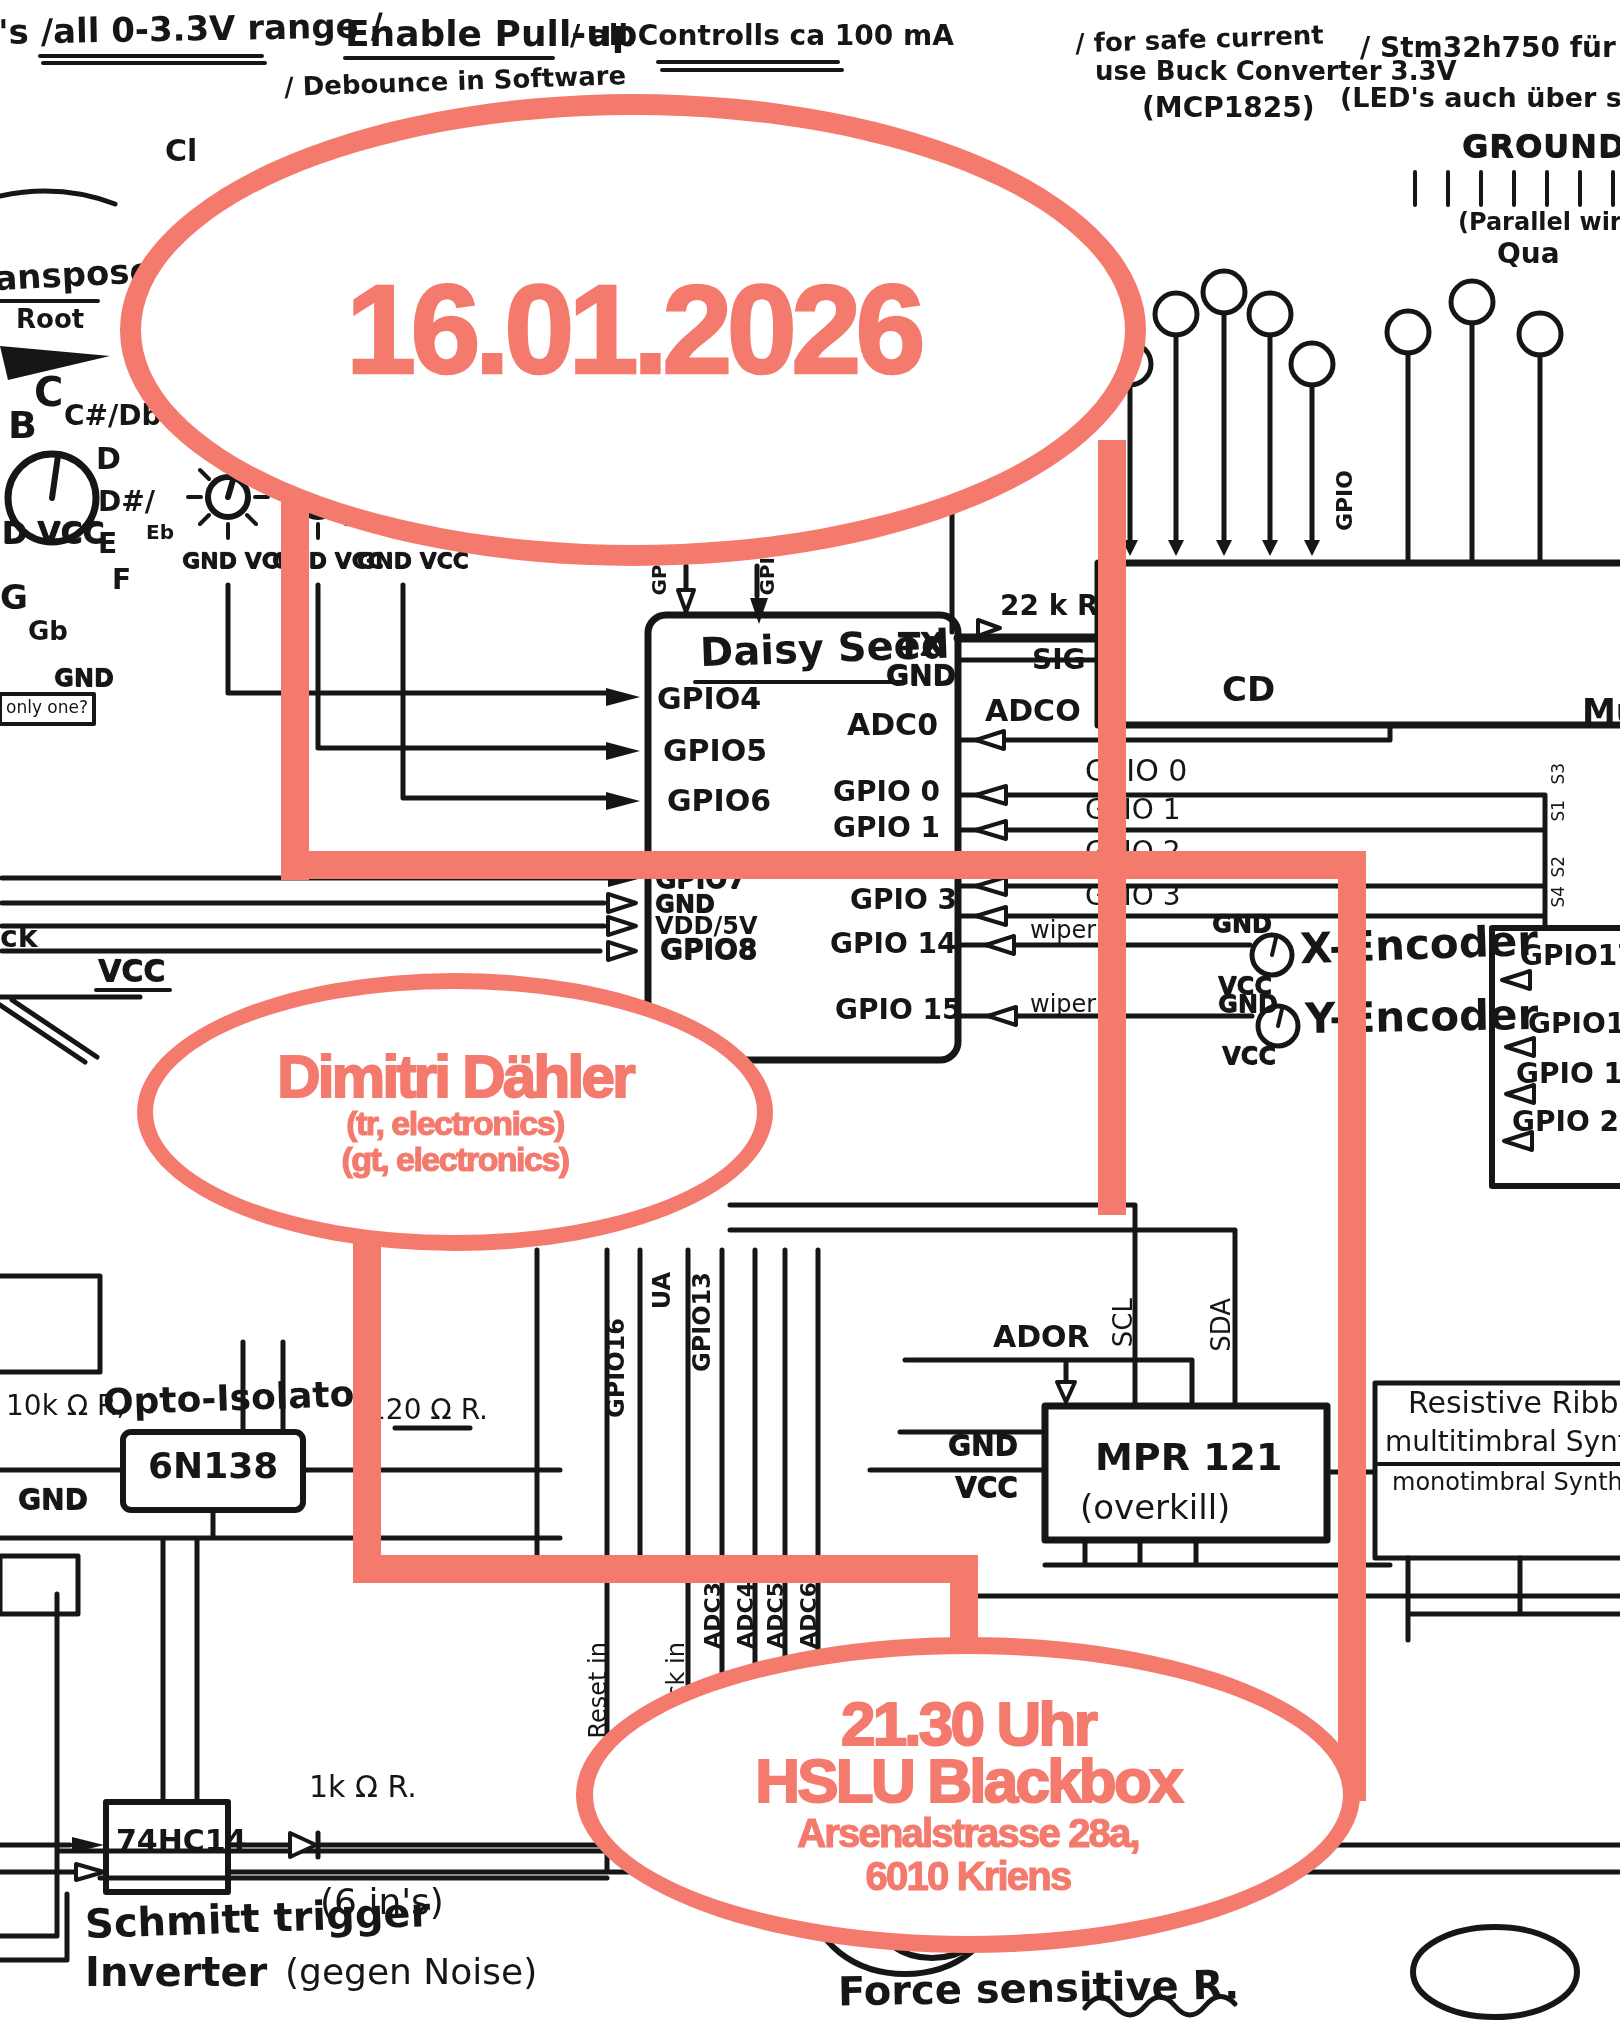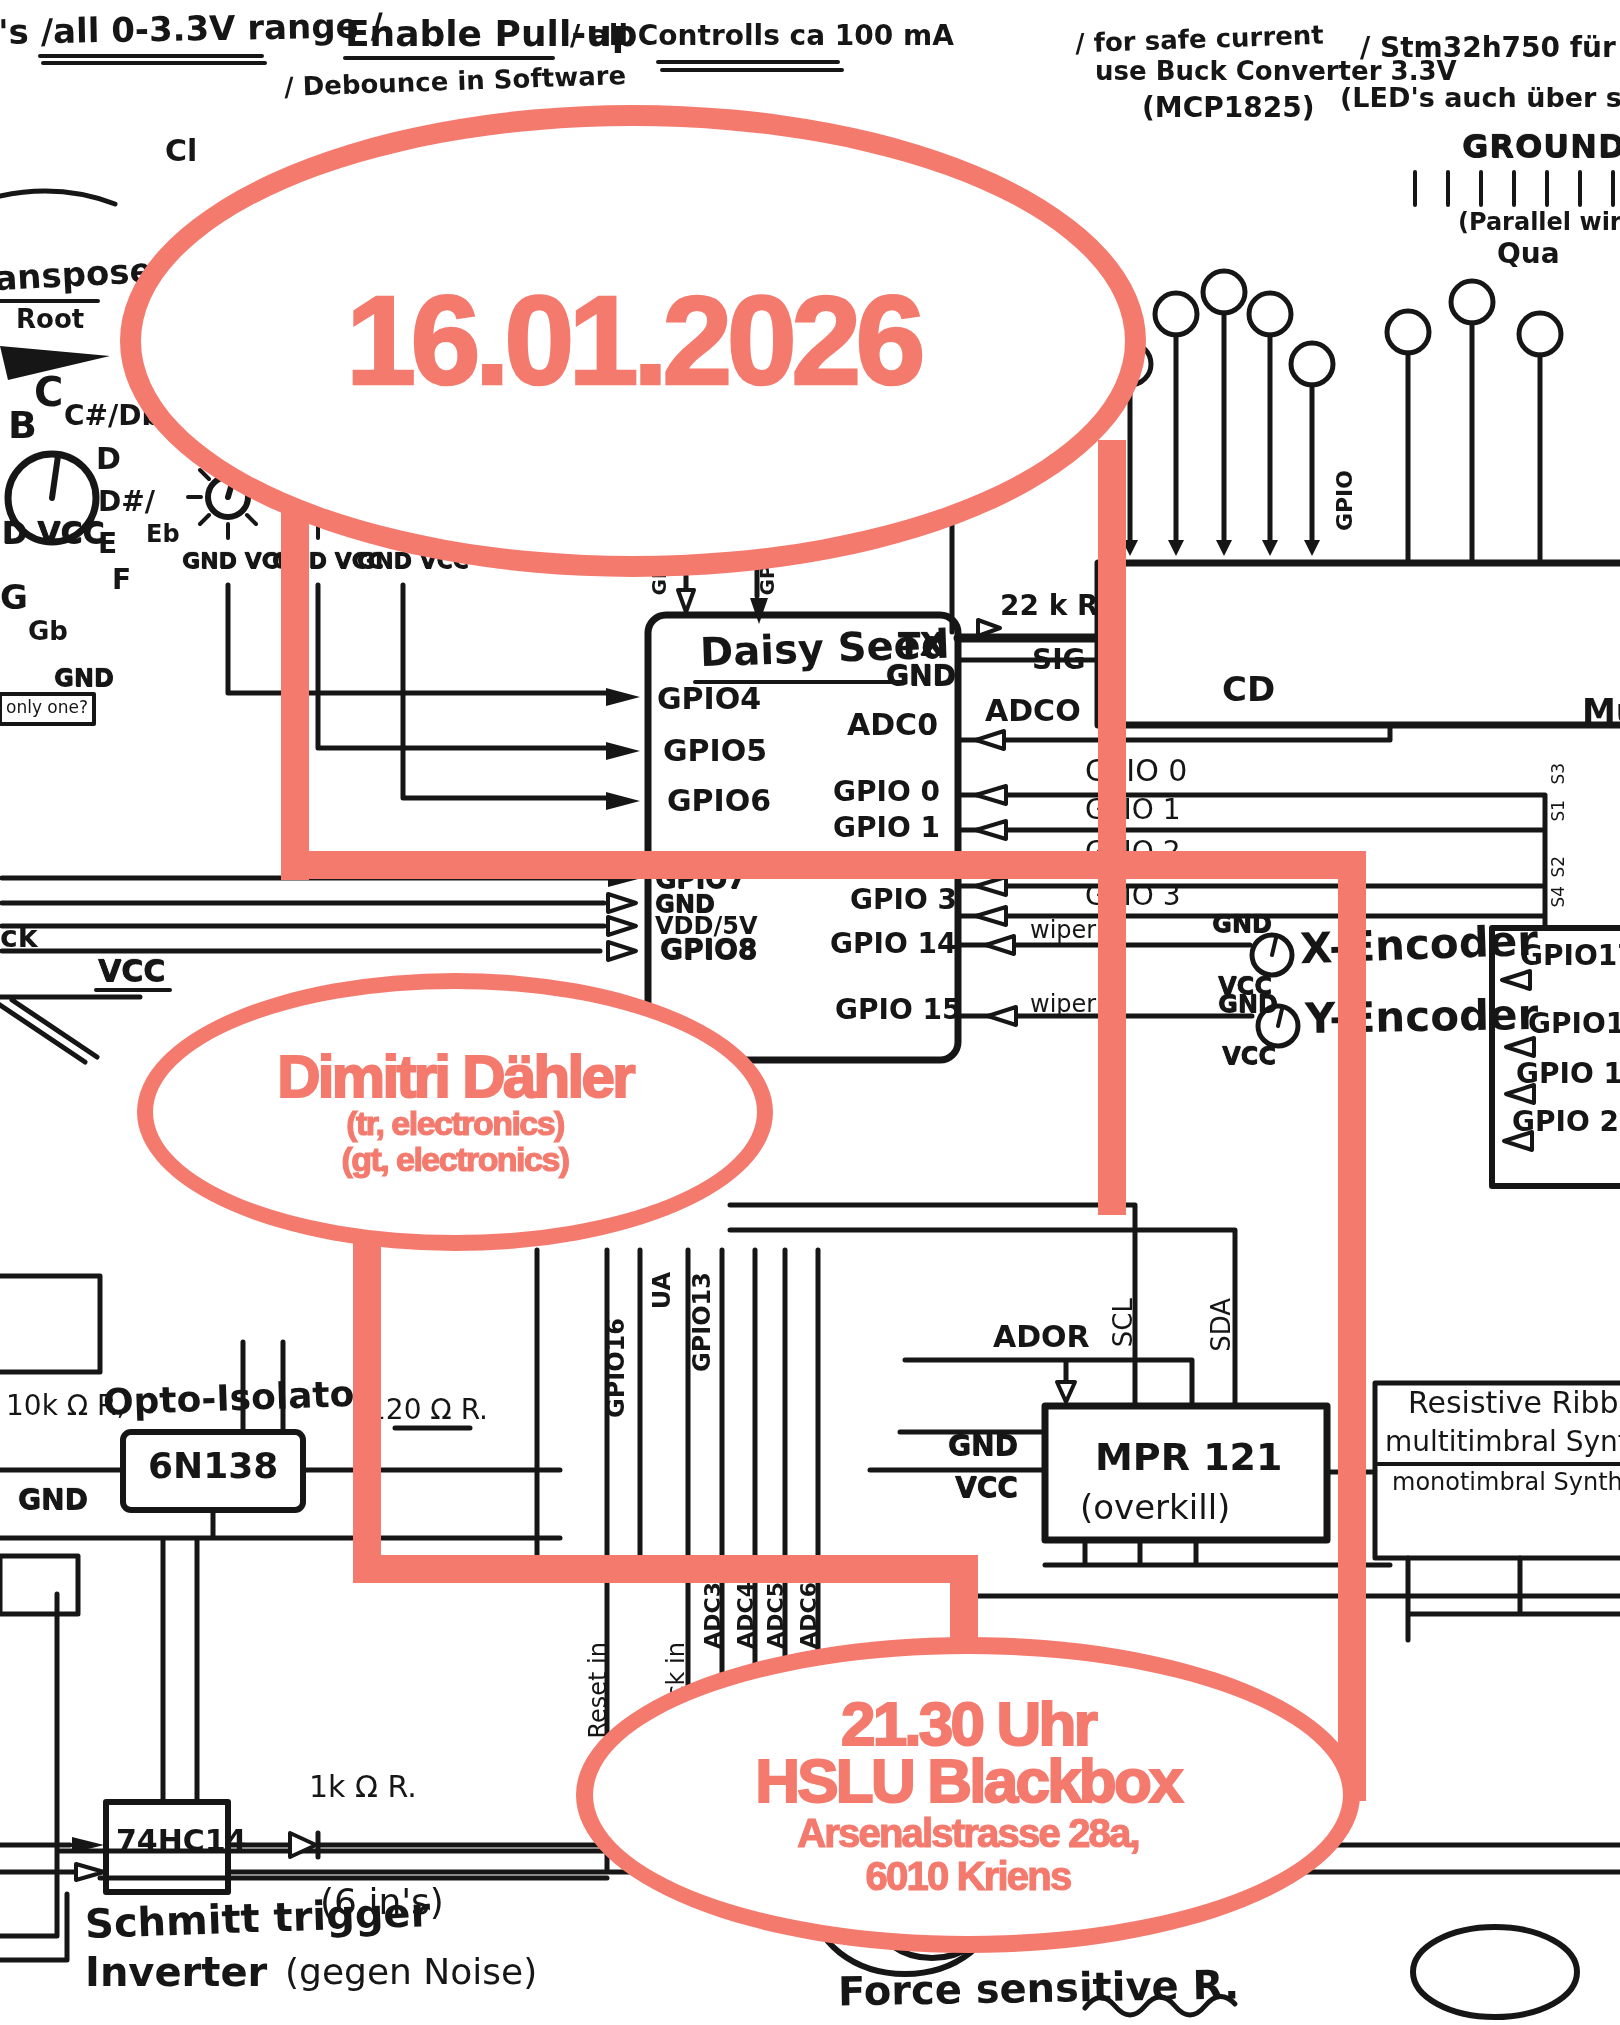--- a/index.html
+++ b/index.html
@@ -165,21 +165,21 @@
 
   <div class="hw" style="left:-42px;top:258px;font-size:34px;transform:rotate(-3deg);">Transpose</div>
   <div class="hw" style="left:16px;top:306px;font-size:26px;">Root</div>
   <div class="hw" style="left:198px;top:418px;font-size:26px;">3rd</div>
   <div class="hw" style="left:8px;top:406px;font-size:38px;">B</div>
   <div class="hw" style="left:34px;top:372px;font-size:40px;">C</div>
   <div class="hw" style="left:64px;top:402px;font-size:28px;">C#/Db</div>
   <div class="hw" style="left:96px;top:444px;font-size:30px;">D</div>
   <div class="hw" style="left:98px;top:488px;font-size:28px;">D#/</div>
   <div class="hw" style="left:98px;top:530px;font-size:28px;">E</div>
-  <div class="hw" style="left:146px;top:522px;font-size:24px;text-align:center;">Eb</div>
+  <div class="hw" style="left:146px;top:522px;font-size:20px;text-align:center;">Eb</div>
   <div class="hw" style="left:112px;top:566px;font-size:28px;">F</div>
   <div class="hw" style="left:0px;top:580px;font-size:34px;">G</div>
   <div class="hw" style="left:28px;top:618px;font-size:26px;">Gb</div>
   <div class="hw blk" style="left:182px;top:550px;font-size:22px;">GND VCC</div>
   <div class="hw blk" style="left:272px;top:550px;font-size:22px;">GND VCC</div>
   <div class="hw blk" style="left:357px;top:550px;font-size:22px;">GND VCC</div>
   <div class="hw blk" style="left:2px;top:518px;font-size:30px;">D VCC</div>
   <div class="hw blk" style="left:54px;top:666px;font-size:24px;">GND</div>
   <div class="hw" style="left:6px;top:699px;font-size:17px;font-weight:400;">only one?</div>
   <div class="hw" style="left:0px;top:922px;font-size:30px;">ck</div>
@@ -273,21 +273,21 @@
   <div class="hw" style="left:838px;top:1968px;font-size:40px;transform:rotate(-1deg);">Force sensitive R.</div>
 
   <div class="bar" style="left:281px;top:490px;width:28px;height:390px;"></div>
   <div class="bar" style="left:281px;top:851px;width:1085px;height:28px;"></div>
   <div class="bar" style="left:1098px;top:440px;width:28px;height:775px;"></div>
   <div class="bar" style="left:1338px;top:851px;width:28px;height:950px;"></div>
   <div class="bar" style="left:353px;top:1238px;width:28px;height:345px;"></div>
   <div class="bar" style="left:353px;top:1555px;width:625px;height:28px;"></div>
   <div class="bar" style="left:950px;top:1555px;width:28px;height:110px;"></div>
 
-  <div class="bubble" style="left:120px;top:105px;width:1026px;height:472px;border-width:21px;gap:39px;">
+  <div class="bubble" style="left:120px;top:94px;width:1026px;height:472px;border-width:21px;gap:39px;">
     <div class="disp coral t-date">16.01.2026</div>
   </div>
 
   <div class="bubble" style="left:137px;top:973px;width:636px;height:278px;border-width:16px;">
     <div class="disp coral a-name">Dimitri Dähler</div>
     <div class="disp coral a-role">(tr, electronics)</div>
     <div class="disp coral a-role">(gt, electronics)</div>
   </div>
 
   <div class="bubble" style="left:576px;top:1637px;width:784px;height:316px;border-width:17px;">

